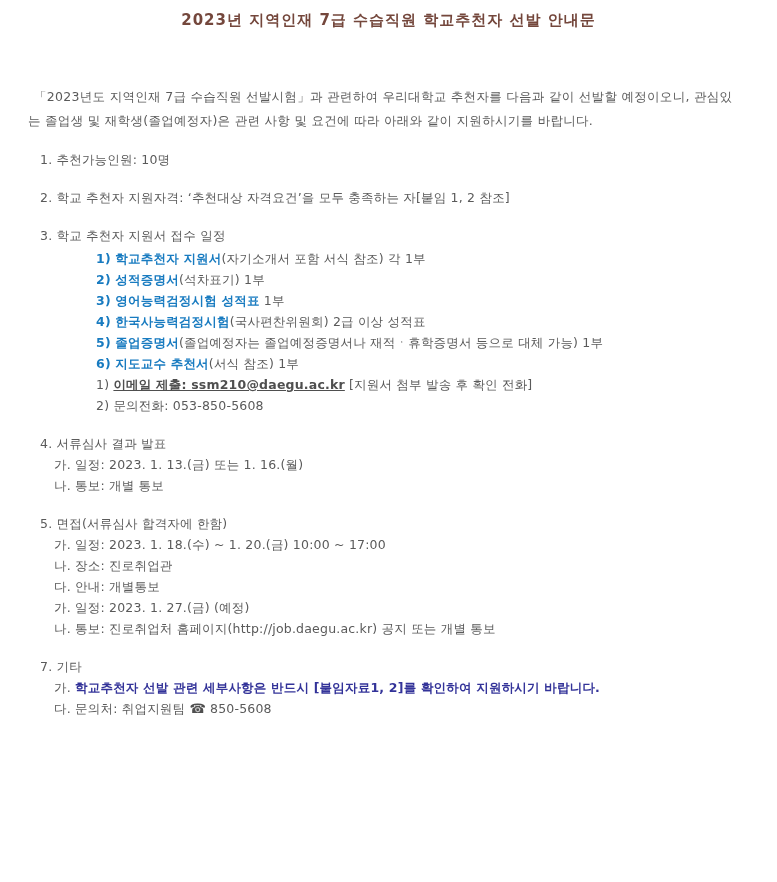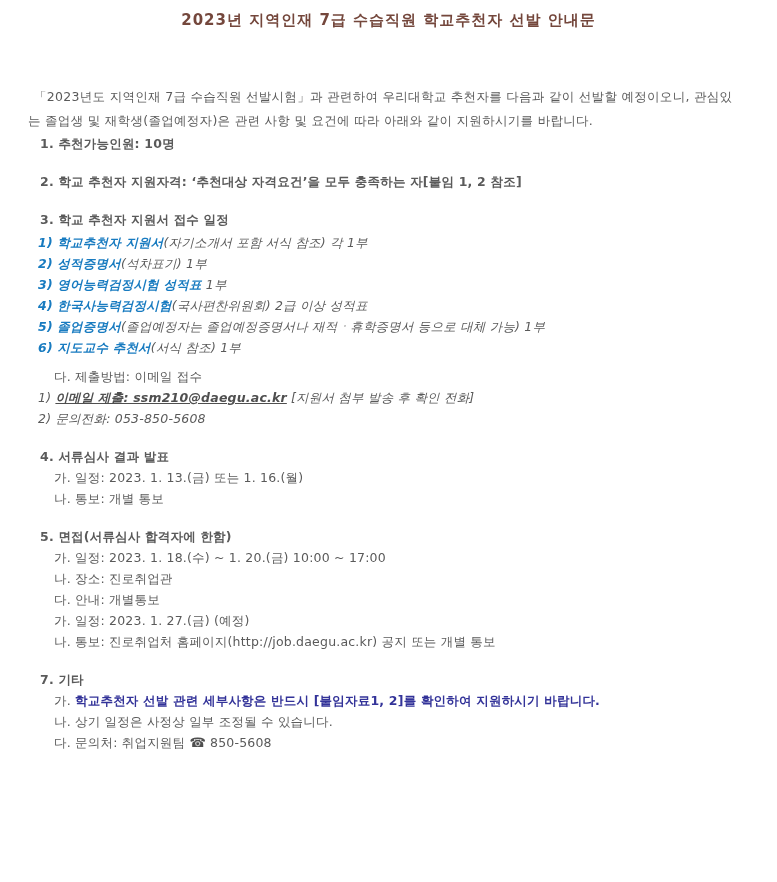--- a/index.html
+++ b/index.html
@@ -16,35 +16,35 @@
   .title {
     padding-top: 10px;
     text-align: center;
     font-size: 15px;
     font-weight: bold;
     color: #74473c;
     letter-spacing: 1px;
     line-height: 21px;
   }
   .intro {
-    margin: 54px 34px 0 28px;
+    margin: 54px 34px 16px 28px;
     line-height: 24px;
     text-indent: 6px;
     letter-spacing: 0.3px;
   }
   .lines { margin-top: 0; }
   .line {
     line-height: 21px;
     height: 21px;
     white-space: nowrap;
     letter-spacing: 0.2px;
   }
-  .indent-0 { padding-left: 40px; font-weight: bold; }
+  .indent-0 { padding-left: 40px; }
   .indent-1 { padding-left: 54px; }
-  .indent-2 { padding-left: 38px; font-style: italic; }
+  .indent-2 { padding-left: 96px; }
   .gap-s  { margin-top: 17px; }
   .gap-m  { margin-top: 8px; }
   .gap-xs { margin-top: 2px; }
   .seg-n { color: #5a5a5a; }
   .seg-r { color: #ff0000; font-weight: bold; text-decoration: underline; }
   .seg-b { color: #187bc0; font-weight: bold; }
   .seg-u { color: #4f4f4f; font-weight: bold; text-decoration: underline; text-align: center; }
   .seg-v { color: #333399; font-weight: bold; }
   .seg-t { color: #4f4f4f; font-size: 13px; }
 </style>
@@ -58,30 +58,28 @@
   <div class="lines">
     <div class="line indent-0"><span class="seg-n">1. 추천가능인원: 10명</span></div>
     <div class="line indent-0 gap-s"><span class="seg-n">2. 학교 추천자 지원자격: ‘추천대상 자격요건’을 모두 충족하는 자[붙임 1, 2 참조]</span></div>
     <div class="line indent-0 gap-s"><span class="seg-n">3. 학교 추천자 지원서 접수 일정</span></div>
     <div class="line indent-2 gap-xs"><span class="seg-b">1) 학교추천자 지원서</span><span class="seg-n">(자기소개서 포함 서식 참조) 각 1부</span></div>
     <div class="line indent-2"><span class="seg-b">2) 성적증명서</span><span class="seg-n">(석차표기) 1부</span></div>
     <div class="line indent-2"><span class="seg-b">3) 영어능력검정시험 성적표</span><span class="seg-n"> 1부</span></div>
     <div class="line indent-2"><span class="seg-b">4) 한국사능력검정시험</span><span class="seg-n">(국사편찬위원회) 2급 이상 성적표</span></div>
     <div class="line indent-2"><span class="seg-b">5) 졸업증명서</span><span class="seg-n">(졸업예정자는 졸업예정증명서나 재적ㆍ휴학증명서 등으로 대체 가능) 1부</span></div>
     <div class="line indent-2"><span class="seg-b">6) 지도교수 추천서</span><span class="seg-n">(서식 참조) 1부</span></div>
-    <div class="line indent-1 gap-m"><span class="seg-n">다. 제출방법: 이메일 접수</span></div>
     <div class="line indent-2"><span class="seg-n">1) </span><span class="seg-u">이메일 제출: ssm210@daegu.ac.kr</span><span class="seg-n"> [지원서 첨부 발송 후 확인 전화]</span></div>
     <div class="line indent-2"><span class="seg-n">2) 문의전화: 053-850-5608</span></div>
     <div class="line indent-0 gap-s"><span class="seg-n">4. 서류심사 결과 발표</span></div>
     <div class="line indent-1"><span class="seg-n">가. 일정: 2023. 1. 13.(금) 또는 1. 16.(월)</span></div>
     <div class="line indent-1"><span class="seg-n">나. 통보: 개별 통보</span></div>
     <div class="line indent-0 gap-s"><span class="seg-n">5. 면접(서류심사 합격자에 한함)</span></div>
     <div class="line indent-1"><span class="seg-n">가. 일정: 2023. 1. 18.(수) ~ 1. 20.(금) 10:00 ~ 17:00</span></div>
     <div class="line indent-1"><span class="seg-n">나. 장소: 진로취업관</span></div>
     <div class="line indent-1"><span class="seg-n">다. 안내: 개별통보</span></div>
     <div class="line indent-1"><span class="seg-n">가. 일정: 2023. 1. 27.(금) (예정)</span></div>
     <div class="line indent-1"><span class="seg-n">나. 통보: 진로취업처 홈페이지(</span><span class="seg-n">http://job.daegu.ac.kr</span><span class="seg-n">) 공지 또는 개별 통보</span></div>
     <div class="line indent-0 gap-s"><span class="seg-n">7. 기타</span></div>
     <div class="line indent-1"><span class="seg-n">가. </span><span class="seg-v">학교추천자 선발 관련 세부사항은 반드시 [붙임자료1, 2]를 확인하여 지원하시기 바랍니다.</span></div>
-    <div class="line indent-1"><span class="seg-n">나. 상기 일정은 사정상 일부 조정될 수 있습니다.</span></div>
     <div class="line indent-1"><span class="seg-n">다. 문의처: 취업지원팀 </span><span class="seg-t">☎</span><span class="seg-n"> 850-5608</span></div>
   </div>
 </div>
 
 </body></html>

